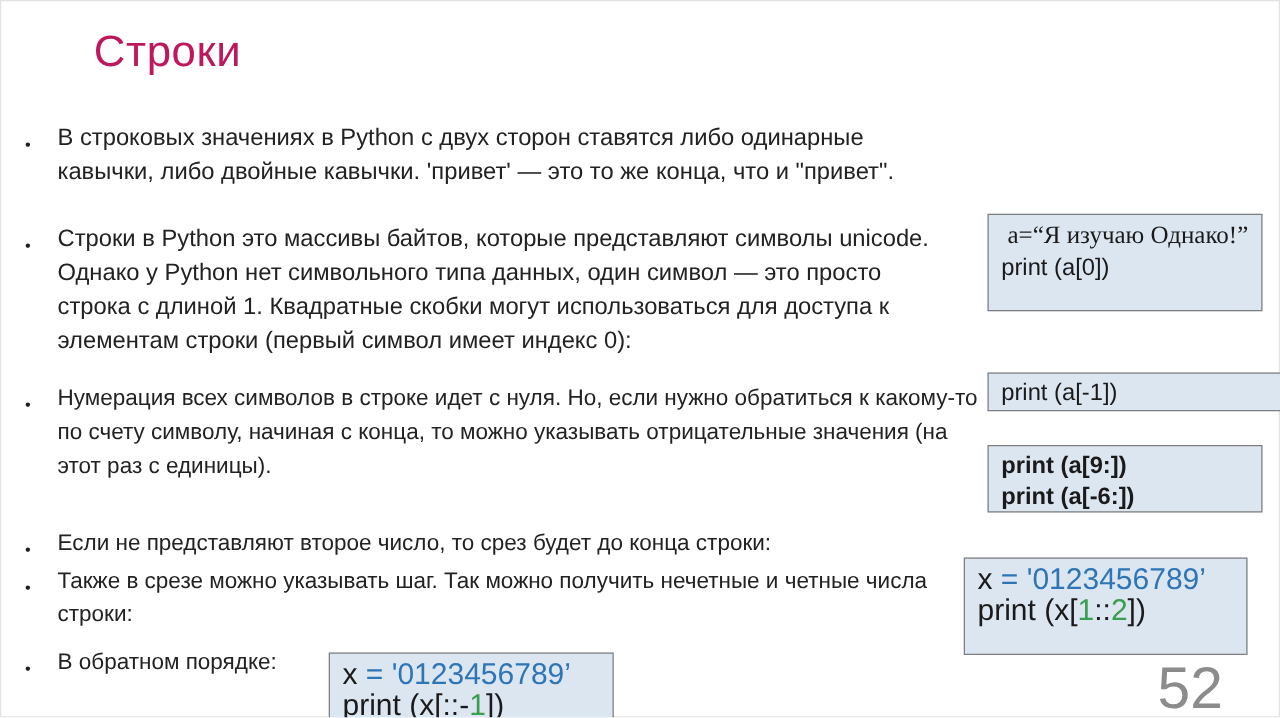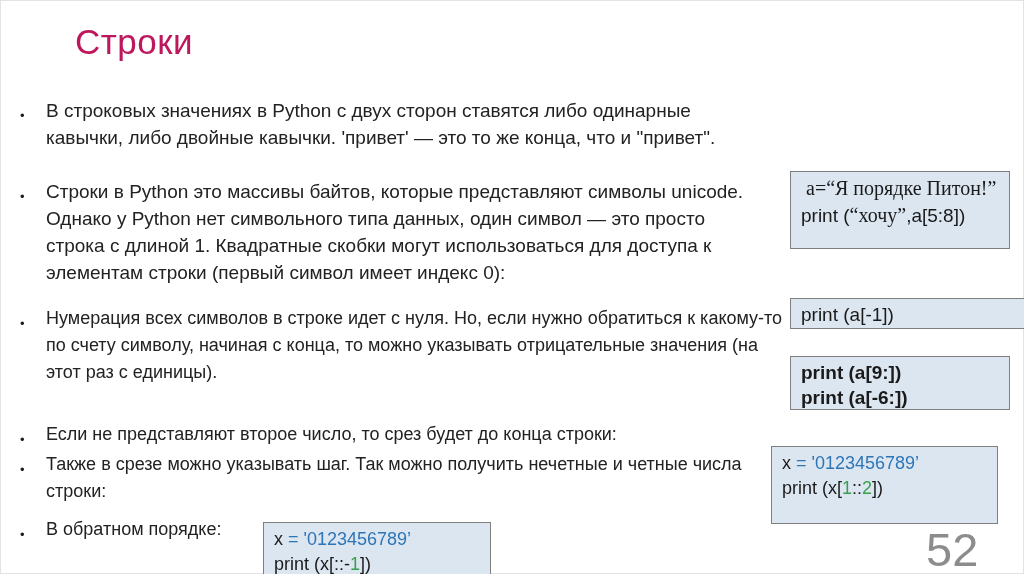--- a/index.html
+++ b/index.html
@@ -17,21 +17,21 @@
   .bullet .btxt{flex:1 1 auto;}
   .fs-a{font-size:19px;line-height:27px;}
   .fs-b{font-size:18px;line-height:27px;}
   .codebox{
     position:absolute;background:var(--box_bg,#dce6f1);border:1px solid var(--box_border,#7f7f7f);
     box-sizing:border-box;color:#1a1a1a;
   }
   .codebox .cline{white-space:pre;}
   .cb-a{padding:3px 10px;font-size:19px;line-height:26px;}
   .cb-b{padding:3px 10px;font-size:19px;line-height:25px;}
-  .cb-c{padding:4px 10px;font-size:18px;line-height:25px;}
+  .cb-c{padding:4px 10px;font-size:24px;line-height:25px;}
   .seg-plain{color:#1a1a1a;}
   .seg-serif{font-family:"Liberation Serif",serif;font-size:20px;color:#1a1a1a;}
   .seg-op{color:var(--code_blue,#2e75b6);}
   .seg-str{color:var(--code_blue,#2e75b6);}
   .seg-num{color:var(--code_green,#3a9e4f);}
   .pagenum{
     position:absolute;left:926px;top:526px;font-size:47px;line-height:1;
     color:var(--page_number,#8c8c8c);font-weight:400;
   }
 </style>
@@ -66,22 +66,22 @@
     <span class="dot">•</span>
     <span class="btxt">Также в срезе можно указывать шаг. Так можно  получить нечетные   и четные числа строки:</span>
   </div>
 
   <div class="bullet fs-b" style="left:20px;top:516px;width:300px;">
     <span class="dot">•</span>
     <span class="btxt">В обратном порядке:</span>
   </div>
 
   <div class="codebox cb-a" style="left:790px;top:171px;width:220px;height:78px;">
-    <div class="cline"><span class="seg-serif"> а=“Я порядке Питон!”</span></div>
-    <div class="cline"><span class="seg-plain">print (</span><span class="seg-serif">“хочу”</span><span class="seg-plain">,a[5:8])</span></div>
+    <div class="cline"><span class="seg-serif"> а=“Я изучаю Однако!”</span></div>
+    <div class="cline"><span class="seg-plain">print (a[0])</span></div>
   </div>
 
   <div class="codebox cb-b" style="left:790px;top:298px;width:261px;height:31px;">
     <div class="cline"><span class="seg-plain">print (a[-1])</span></div>
   </div>
 
   <div class="codebox cb-b" style="left:790px;top:356px;width:220px;height:54px;font-weight:bold;">
     <div class="cline"><span class="seg-plain">print (a[9:])</span></div>
     <div class="cline"><span class="seg-plain">print (a[-6:])</span></div>
   </div>

